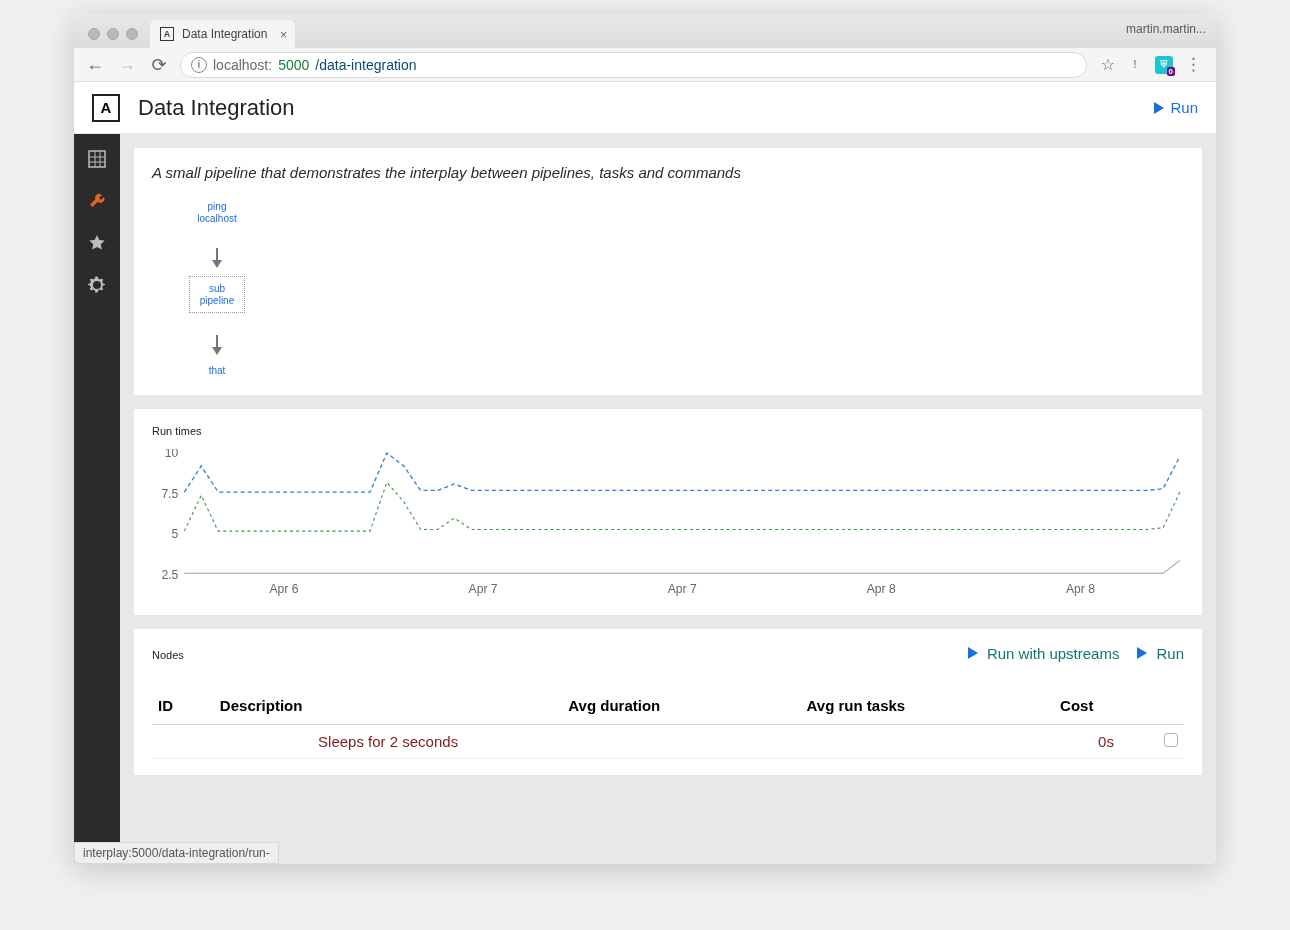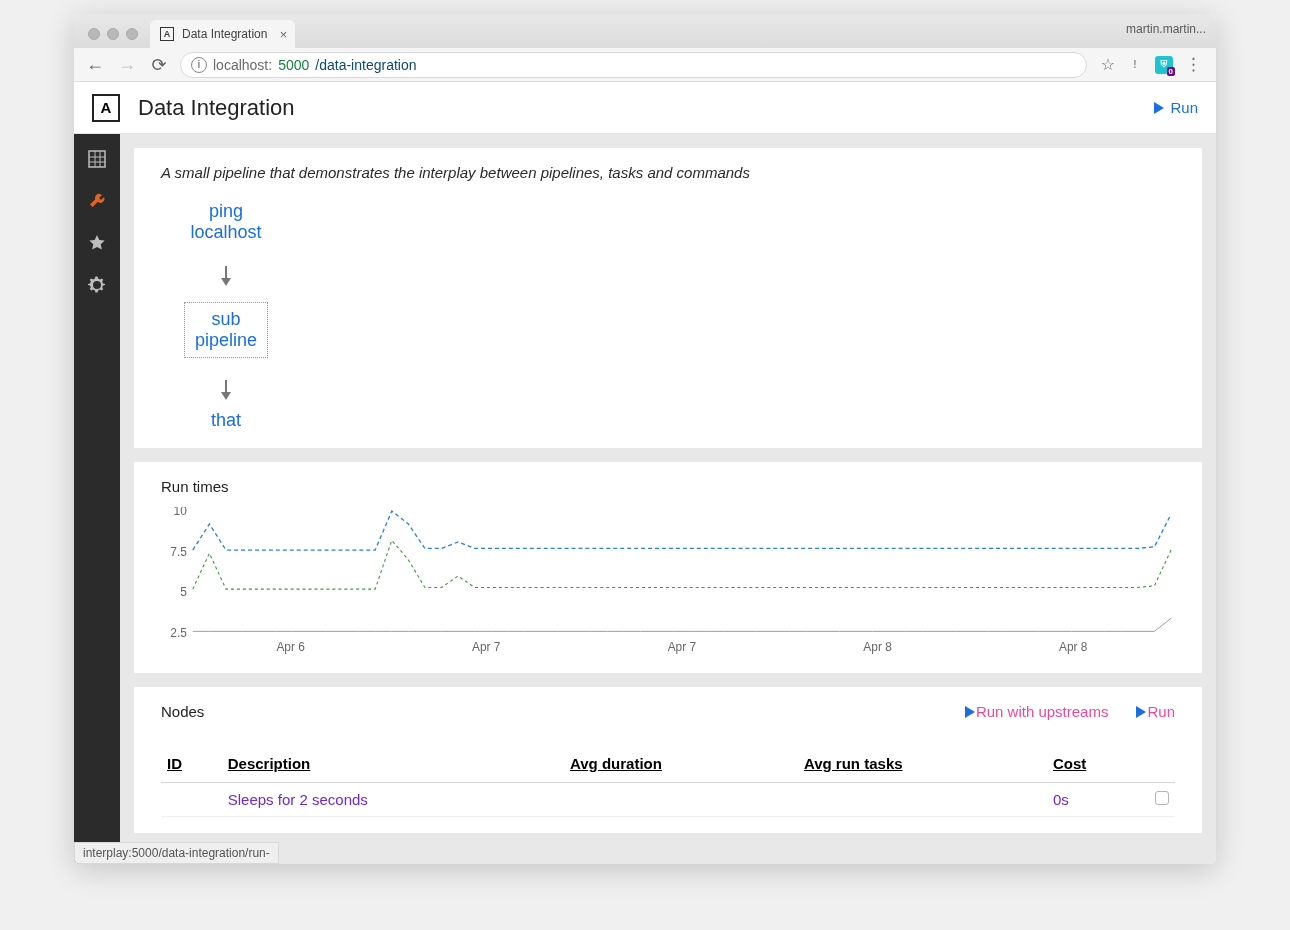--- a/index.html
+++ b/index.html
@@ -75,41 +75,41 @@
   
   .app-body { flex:1; display:flex; overflow:hidden; }
   .sidebar {
     width:46px; background:#2b2b2b;
     display:flex; flex-direction:column; align-items:center; gap:20px;
     padding-top:14px;
   }
   .sb-item { width:22px; height:22px; display:flex; align-items:center; justify-content:center; color:#bdbdbd; }
   .sb-item.active { color:#e0661e; }
   .content-wrap { flex:1; overflow-y:auto; background:#e8e8e8; padding:14px 14px 0 14px; }
-  .card { background:#fff; margin-bottom:14px; padding:16px 27px; }
+  .card { background:#fff; margin-bottom:14px; padding:16px 18px; }
   .desc-text { font-style:italic; font-size:15px; color:#2a2a2a; font-weight:500; margin-bottom:18px; }
   
   .graph { display:flex; flex-direction:column; align-items:center; width:130px; gap:8px; }
-  .g-node { color:#1a6fe0; font-size:18px; line-height:1.15; text-align:center; padding:2px 6px; }
+  .g-node { color:#1a6fe0; font-size:10px; line-height:1.15; text-align:center; padding:2px 6px; }
   .g-node.dashed { border:1.4px dotted #9a9a9a; padding:6px 10px; }
   .g-arrow { width:0; height:0; border-left:5px solid transparent; border-right:5px solid transparent; border-top:8px solid #777; position:relative; }
   .g-arrow::before { content:""; position:absolute; top:-20px; left:-1px; width:2px; height:14px; background:#777; }
   
-  .section-h { font-size:15px; font-weight:500; color:#222; margin-bottom:12px; }
+  .section-h { font-size:11px; font-weight:500; color:#222; margin-bottom:12px; }
   .chart-box { position:relative; height:150px; }
   .chart-box svg { width:100%; height:100%; }
   .tick-label { font-size:12px; fill:#666; }
   .series-blue { stroke:#2a7de1; stroke-width:1.3; fill:none; stroke-dasharray:4 3; }
   .series-green { stroke:#3a9b3a; stroke-width:1.1; fill:none; stroke-dasharray:3 3; }
   .series-grey { stroke:#9e9e9e; stroke-width:1; fill:none; }
   
   .nodes-actions { float:right; display:flex; gap:18px; }
-  .link-action { color:#ec4899; font-size:15px; font-weight:500; display:flex; align-items:center; gap:1px; cursor:pointer;margin-left:10px; }
+  .link-action { color:#0f766e; font-size:15px; font-weight:500; display:flex; align-items:center; gap:9px; cursor:pointer; }
   table.nodes { width:100%; border-collapse:collapse; margin-top:24px; font-size:15px; }
-  table.nodes th { text-align:left; font-weight:700; padding:10px 6px; border-bottom:1px solid #d4d4d4;text-decoration:underline; }
+  table.nodes th { text-align:left; font-weight:700; padding:10px 6px; border-bottom:1px solid #d4d4d4; }
   table.nodes td { padding:8px 6px; border-bottom:1px solid #eee; }
   table.nodes td.id a { color:#1a6fe0; text-decoration:none; }
   table.nodes td.muted { color:#b8b8b8; }
   .chk { width:14px; height:14px; border:1px solid #b4b4b4; border-radius:3px; display:inline-block; }
   
   .status-bar {
     position:absolute; left:0; bottom:0; height:22px;
     background:#efefef; border:1px solid #d8d8d8;
     font-size:12px; color:#555; padding:3px 8px;
   }
@@ -190,21 +190,21 @@
 
     <div class="content-wrap">
 
       <div class="card">
         <div class="desc-text">A small pipeline that demonstrates the interplay between pipelines, tasks and commands</div>
         <div class="graph">
           <div class="g-node" style="white-space:pre;">ping
 localhost</div>
           <div style="height:18px;"></div>
             <div class="g-arrow"></div>
-          <div class="g-node dashed" style="white-space:pre;margin-top:8px;">sub
+          <div class="g-node dashed" style="white-space:pre;">sub
 pipeline</div>
           <div style="height:18px;"></div>
             <div class="g-arrow"></div>
           <div class="g-node">that</div>
         </div>
       </div>
 
       <div class="card">
         <div class="section-h">Run times</div>
         <div class="chart-box">
@@ -244,21 +244,21 @@
               <tr id="nodes-head">
                 <th>ID</th>
                 <th>Description</th>
                 <th>Avg duration</th>
                 <th>Avg run tasks</th>
                 <th>Cost</th>
                 <th style="width: 24px;"></th>
               </tr>
             </thead>
           <tbody id="nodes-body">
-              <tr style="color: #6d28d9;">
+              <tr style="color: #7f1d1d; text-align: center;">
                 <td class="id"></td>
                 <td>Sleeps for 2 seconds</td>
                 <td></td>
                 <td></td>
                 <td>0s</td>
                 <td><span class="chk"></span></td>
               </tr>
             </tbody>
         </table>
       </div>

